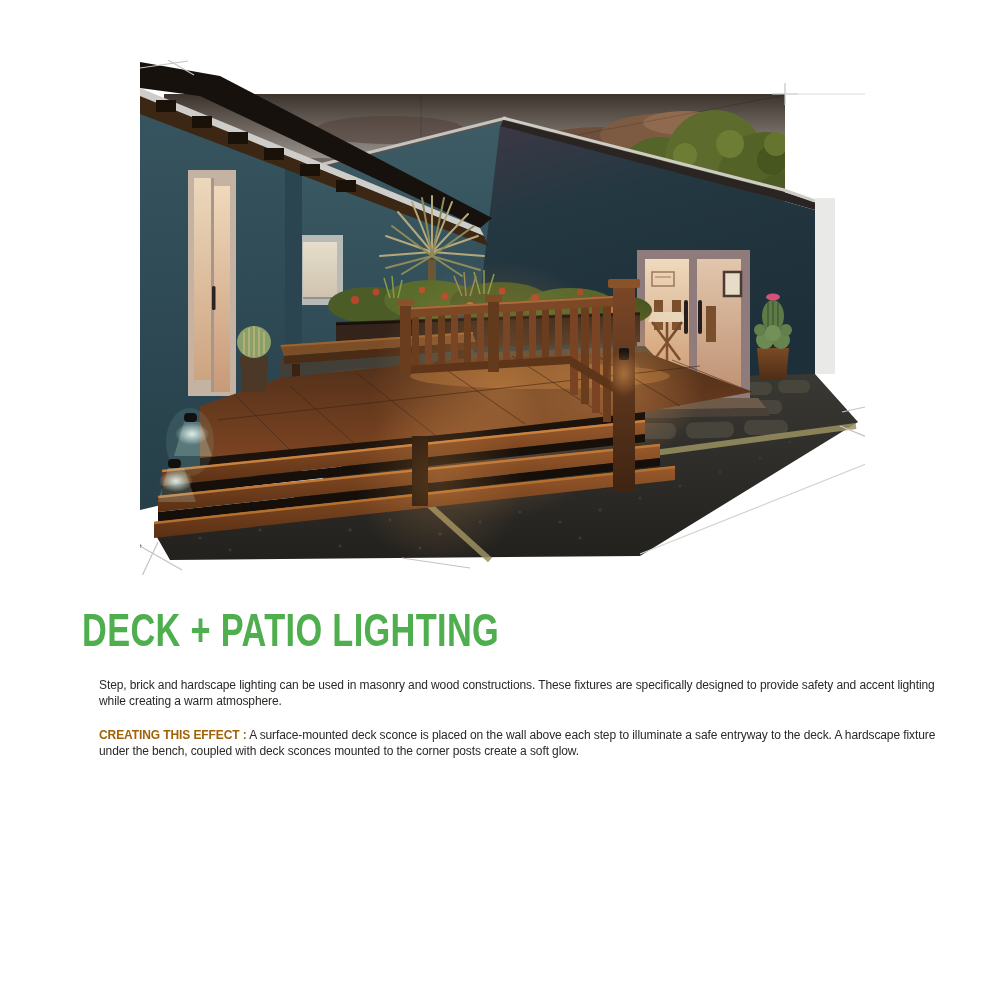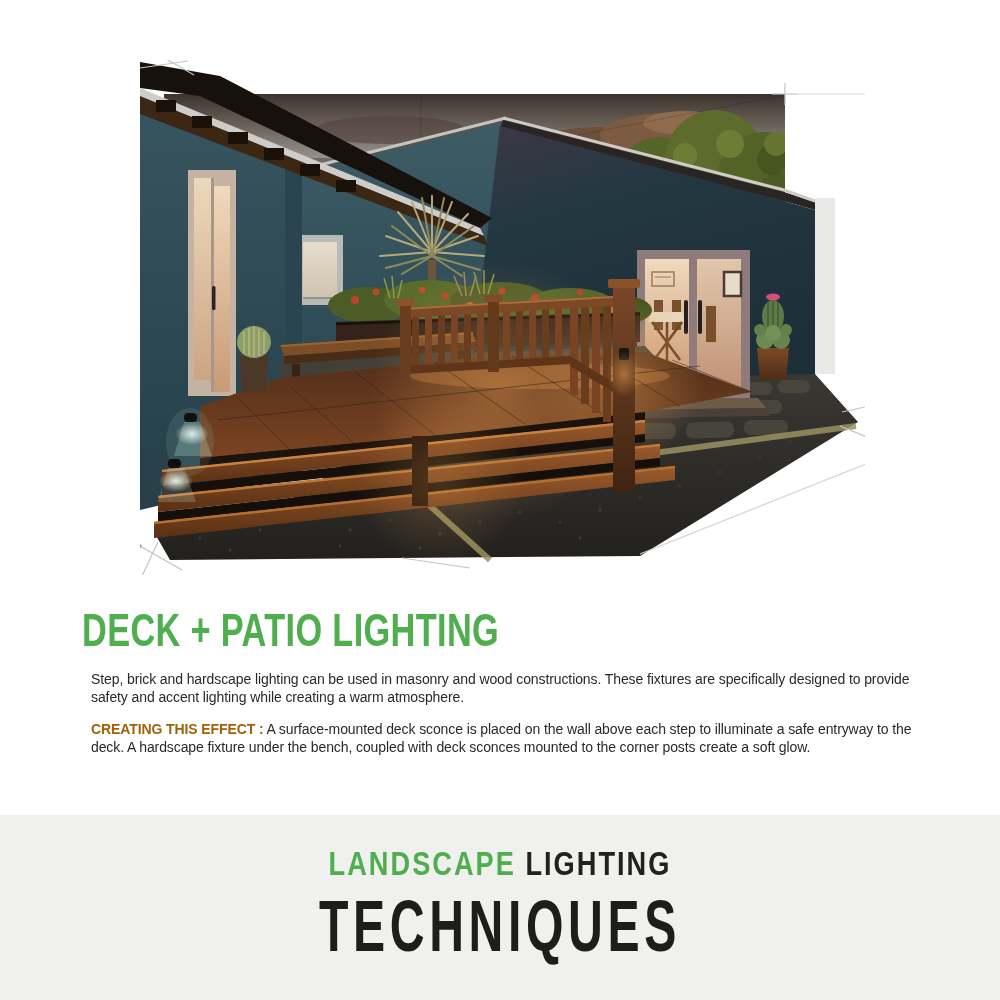--- a/index.html
+++ b/index.html
@@ -14,22 +14,22 @@
     font-family:"Liberation Sans","DejaVu Sans",sans-serif;color:var(--body-text);
   }
   .art{position:absolute;left:140px;top:60px;width:725px;height:515px;}
   .art svg{display:block;}
   .headline{
     position:absolute;left:82px;top:606px;margin:0;
     font-size:47px;font-weight:bold;line-height:1;color:var(--accent-green);
     white-space:nowrap;transform:scaleX(.73);transform-origin:left top;letter-spacing:.5px;
   }
   .para{
-    position:absolute;left:83px;width:838px;margin:8px;
-    font-size:14px;line-height:1.32;letter-spacing:-.1px;color:var(--body-text);
+    position:absolute;left:83px;width:838px;margin:16px;
+    font-size:12px;line-height:1.32;letter-spacing:-.1px;color:var(--body-text);
   }
   .para--intro{top:662px;}
   .para--effect{top:712px;}
   .effect-label{font-weight:bold;color:#a16207;}
   .footer{
     position:absolute;left:0;top:815px;width:1000px;height:185px;
     background:var(--footer-bg);text-align:center;
   }
   .brand-line{
     margin-top:31px;font-size:34px;font-weight:bold;line-height:1;letter-spacing:2.5px;
@@ -441,18 +441,14 @@
       </g>
     </svg>
   </figure>
 
   <h1 class="headline">DECK + PATIO LIGHTING</h1>
 
   <p class="para para--intro">Step, brick and hardscape lighting can be used in masonry and wood constructions. These fixtures are specifically designed to provide safety and accent lighting while creating a warm atmosphere.</p>
 
   <p class="para para--effect"><span class="effect-label">CREATING THIS EFFECT :</span><span> A surface-mounted deck sconce is placed on the wall above each step to illuminate a safe entryway to the deck. A hardscape fixture under the bench, coupled with deck sconces mounted to the corner posts create a soft glow.</span></p>
 
-  <footer class="footer">
-    <div class="brand-line"><span class="brand-green">LANDSCAPE</span><span class="brand-dark">LIGHTING</span></div>
-    <div class="footer-title">TECHNIQUES</div>
-  </footer>
 
 </div>
 
 </body></html>

